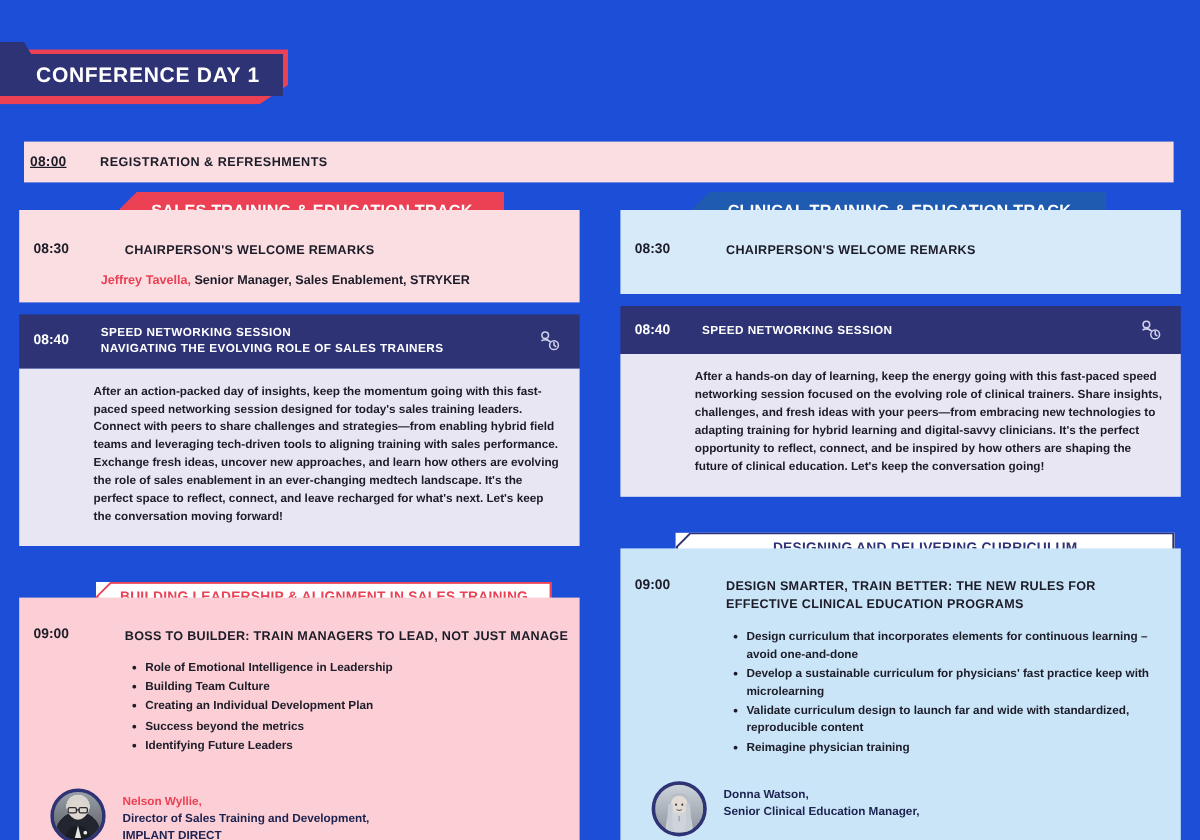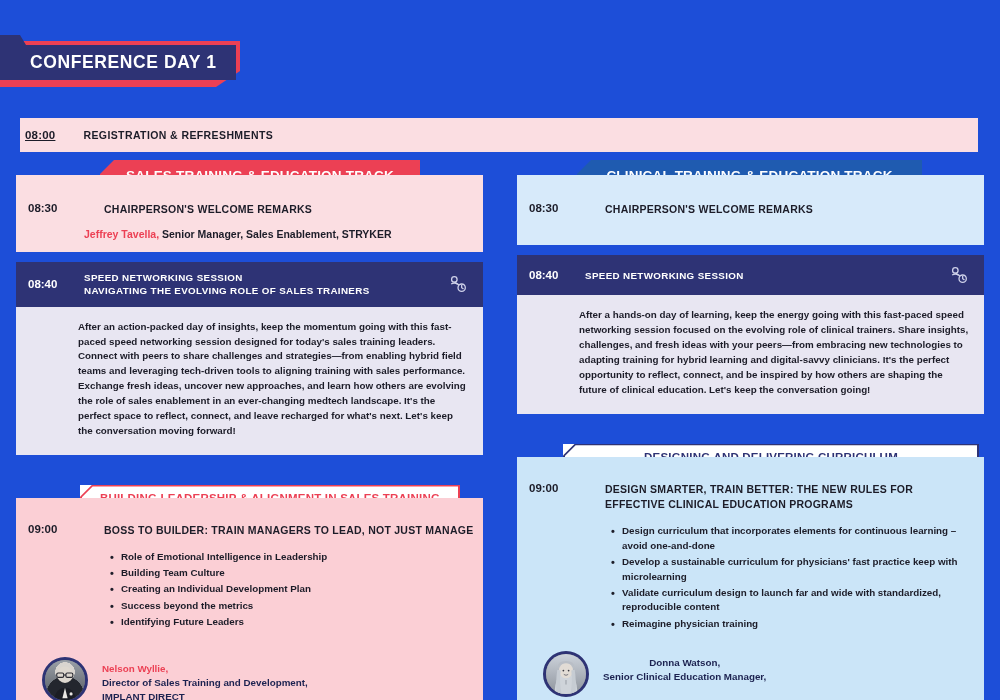--- a/index.html
+++ b/index.html
@@ -122,21 +122,21 @@
   .ava {
     width: 46px; height: 46px; border-radius: 50%;
     border: 3px solid #2e3375; overflow: hidden; position: relative; background: #6f7380;
   }
   .ava .ph { position: absolute; inset: 0; }
   .tail { position: absolute; left: 12px; top: 41px; width: 13px; height: 14px; background: #2e3375;
           clip-path: polygon(0 0, 100% 0, 18% 100%); }
   .spk-meta { padding-left: 12px; padding-top: 5px; }
   .spk-meta div { font-size: 9.8px; line-height: 1.45; font-weight: bold; }
   .spk-meta .nm-red  { color: #ec4054; }
-  .spk-meta .nm-navy { color: #1c2250; text-align: center; }
+  .spk-meta .nm-navy { color: #1c2250; }
   .spk-meta .ln { color: #1c2250; }
 </style>
 </head>
 <body>
 
 <div class="page">
 
   <div class="day-header">
     <div class="red-accent"></div>
     <div class="navy-plate">

